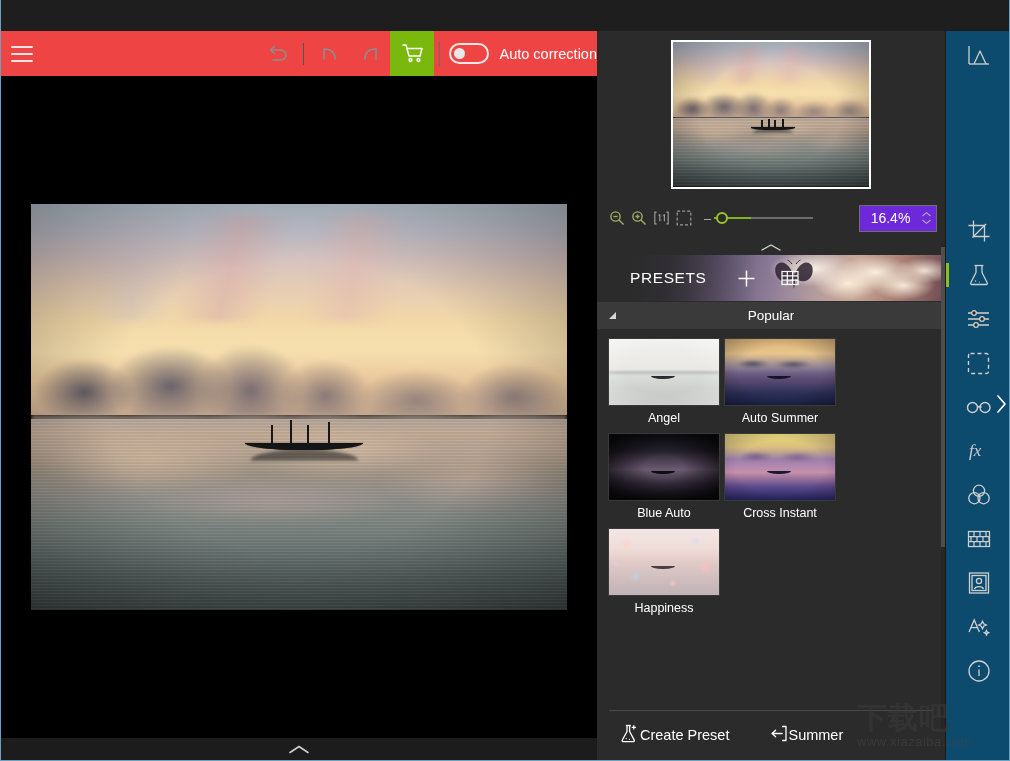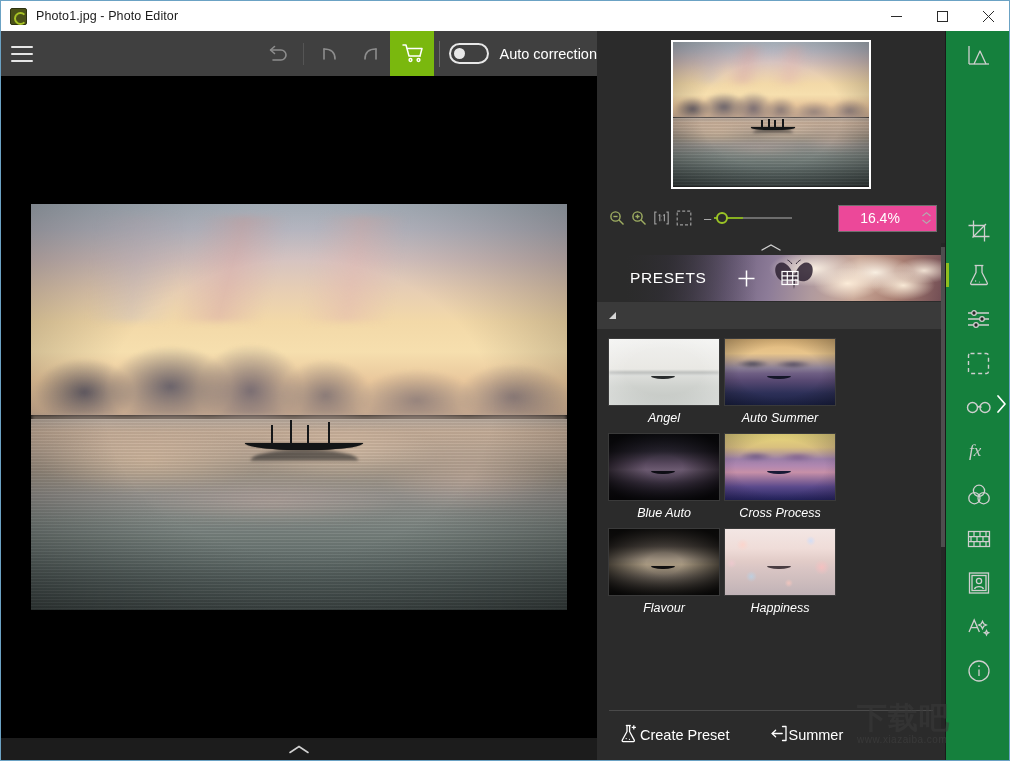--- a/index.html
+++ b/index.html
@@ -53,21 +53,21 @@
     width: 46px; height: 31px;
     display: flex; align-items: center; justify-content: center;
     color: #2b2b2b;
   }
   .win-btn svg { display: block; }
 
   
   .toolbar {
     position: absolute; top: 31px; left: 0;
     width: 596px; height: 45px;
-    background: #404040;
+    background: #ef4444;
     display: flex; align-items: center;
   }
   .hamburger {
     width: 22px; height: 16px; margin-left: 10px;
     display: flex; flex-direction: column; justify-content: space-between;
   }
   .hamburger i { display: block; height: 2px; background: #e6e6e6; border-radius: 1px; }
   .tb-spacer { flex: 1; }
   .tb-icon {
     width: 40px; height: 45px;
@@ -235,21 +235,21 @@
   }
   .slider-fill {
     position: absolute; left: 0; top: 7px; height: 2px; width: 37%; background: #87b020;
   }
   .slider-knob {
     position: absolute; left: 2px; top: 2px;
     width: 12px; height: 12px; border-radius: 50%;
     background: #2b2b2b; border: 2px solid #9bc426;
   }
   .zoom-box {
-    width: 99px; height: 27px; border: 1px solid #6e6e6e; background: #ec4899;
+    width: 78px; height: 27px; border: 1px solid #6e6e6e; background: #6d28d9;
     display: flex; align-items: center; padding: 0 4px 0 0; margin-left: 36px;
   }
   .zoom-val {
     flex: 1; text-align: center; color: #ffffff; font-size: 14px;
   }
   .spin { display: flex; flex-direction: column; color: #b0b0b0; line-height: 7px; }
   .chev-row {
     height: 16px; display: flex; align-items: center; justify-content: center;
     color: #cfcfcf;
   }
@@ -293,21 +293,21 @@
   }
   .popular-title {
     flex: 1; text-align: center; color: #ffffff; font-size: 13.5px;
   }
 
   .grid-wrap {
     height: 382px; overflow: hidden; position: relative;
     background: #2b2b2b;
   }
   .grid {
-    display: flex; flex-wrap: wrap; padding: 9px 0 0 9px; font-style: italic;
+    display: flex; flex-wrap: wrap; padding: 9px 0 0 9px;
   }
   .cell { width: 112px; margin: 0 2px 8px 2px; }
   .thumb {
     width: 100%; height: 68px; position: relative; overflow: hidden;
     border: 1px solid #3a3a3a;
   }
   .cell-label {
     text-align: center; color: #ffffff; font-size: 12.5px;
     margin-top: 5px; white-space: nowrap;
   }
@@ -330,21 +330,21 @@
   }
   .pscroll i {
     position: absolute; left: 0; top: 4px; width: 4px; height: 300px;
     background: #4e4e4e;
   }
 
   
   .rail {
     position: absolute; top: 31px; left: 944px;
     width: 65px; height: 730px;
-    background: #15803d;
+    background: #0c4a6e;
     border-left: 1px solid #1a1a1a;
   }
   .rail-item {
     position: absolute; left: 0; width: 65px; height: 44px;
     display: flex; align-items: center; justify-content: center;
     color: #cfcfcf;
   }
   .rail-item.active::before {
     content: ""; position: absolute; left: 0; top: 10px;
     width: 3px; height: 24px; background: #8fbf1f;
@@ -357,49 +357,28 @@
     position: absolute; right: 4px; bottom: 2px;
     width: 148px; height: 58px; pointer-events: none;
     opacity: .55;
   }
   .wm-cn {
     font-family: "DejaVu Sans", sans-serif;
     font-size: 30px; font-weight: bold; color: #3a3a3a;
     letter-spacing: 1px; line-height: 36px;
   }
   .wm-url {
-    font-size: 10px; color: #444444; letter-spacing: .5px; margin-top: -2px;
+    font-size: 13px; color: #444444; letter-spacing: .5px; margin-top: -2px;
   }
 </style>
 </head>
 <body>
 
 <div class="app">
 
-  <div class="titlebar">
-    <span class="app-icon"></span>
-    <span class="title-text">Photo1.jpg - Photo Editor</span>
-    <div class="win-controls">
-      <div class="win-btn">
-        <svg width="11" height="11" viewBox="0 0 11 11">
-            <path d="M0 5.5h11" stroke="currentColor" stroke-width="1"></path>
-          </svg>
-      </div>
-      <div class="win-btn">
-        <svg width="11" height="11" viewBox="0 0 11 11">
-            <rect x="0.5" y="0.5" width="10" height="10" fill="none" stroke="currentColor" stroke-width="1"></rect>
-          </svg>
-      </div>
-      <div class="win-btn">
-        <svg width="11" height="11" viewBox="0 0 11 11">
-            <path d="M0 0l11 11M11 0L0 11" stroke="currentColor" stroke-width="1"></path>
-          </svg>
-      </div>
-    </div>
-  </div>
 
   <div class="toolbar">
     <div class="hamburger">
       <i></i>
         <i></i>
         <i></i>
     </div>
     <div class="tb-spacer"></div>
 
     <div class="tb-icon">
@@ -554,20 +533,21 @@
       <span class="banner-icon" style="margin-left:9px">
         <svg width="18" height="18" viewBox="0 0 18 18" fill="none" stroke="currentColor" stroke-width="1.2">
           <rect x="1" y="2.5" width="16" height="13"></rect>
           <path d="M6.3 2.5v13M11.7 2.5v13M1 6.8h16M1 11.2h16"></path>
         </svg>
       </span>
     </div>
 
     <div class="popular-bar">
       <span class="popular-tri"></span>
+      <span class="popular-title">Popular</span>
     </div>
 
     <div class="grid-wrap">
       <div class="grid">
 
         <div class="cell">
           <div class="thumb" style="background:linear-gradient(to bottom,#f0f0ee 0%,#e9e8e4 46%,#dfe0dd 52%,#cfd2ce 72%,#c2c6c2 100%)">
             <div style="position:absolute;left:0;top:48%;width:100%;height:5%;background:rgba(120,125,125,.35);filter:blur(1px)"></div>
             <div style="position:absolute;left:38%;top:56%;width:22%;height:5%;background:#2a2d2e;border-radius:0 0 50% 50%/0 0 100% 100%"></div>
             <div style="position:absolute;inset:0;background:radial-gradient(ellipse 70% 70% at 50% 50%,transparent 50%,rgba(255,255,255,.35) 100%)"></div>
@@ -591,30 +571,23 @@
           </div>
           <div class="cell-label">Blue Auto</div>
         </div>
 
         <div class="cell">
           <div class="thumb" style="background:linear-gradient(to bottom,#e8d87a 0%,#d9c07e 20%,#9c7fa8 38%,#b087b0 48%,#c790a8 58%,#5b4a8c 80%,#23235c 100%)">
             <div style="position:absolute;left:0;top:26%;width:100%;height:16%;background:radial-gradient(ellipse 22% 60% at 28% 50%,rgba(100,80,130,.85),transparent 70%),radial-gradient(ellipse 24% 60% at 66% 55%,rgba(120,90,140,.85),transparent 70%);filter:blur(1.5px)"></div>
             <div style="position:absolute;left:38%;top:56%;width:22%;height:5%;background:#181a35;border-radius:0 0 50% 50%/0 0 100% 100%"></div>
             <div style="position:absolute;inset:0;background:radial-gradient(ellipse 78% 78% at 50% 50%,transparent 52%,rgba(20,10,40,.35) 100%)"></div>
           </div>
-          <div class="cell-label">Cross Process</div>
+          <div class="cell-label">Cross Instant</div>
         </div>
 
-        <div class="cell">
-          <div class="thumb" style="background:linear-gradient(to bottom,#2a2724 0%,#4d4640 26%,#9a8d7c 46%,#a79880 54%,#6d645a 72%,#1e1c1a 100%)">
-            <div style="position:absolute;left:38%;top:56%;width:22%;height:5%;background:#111010;border-radius:0 0 50% 50%/0 0 100% 100%"></div>
-            <div style="position:absolute;inset:0;background:radial-gradient(ellipse 62% 62% at 50% 52%,transparent 26%,rgba(0,0,0,.8) 100%)"></div>
-          </div>
-          <div class="cell-label">Flavour</div>
-        </div>
 
         <div class="cell">
           <div class="thumb" style="background:linear-gradient(to bottom,#f3e6e4 0%,#efdcd8 30%,#e2ccc8 48%,#d9c5c4 60%,#cdbcbd 80%,#c0b2b6 100%)">
             <div style="position:absolute;inset:0;background:radial-gradient(circle 9px at 16% 24%,rgba(255,210,200,.75),transparent 70%),radial-gradient(circle 7px at 78% 18%,rgba(200,220,255,.7),transparent 70%),radial-gradient(circle 11px at 88% 58%,rgba(255,190,190,.7),transparent 70%),radial-gradient(circle 8px at 24% 72%,rgba(180,215,240,.65),transparent 70%),radial-gradient(circle 6px at 58% 82%,rgba(255,200,190,.7),transparent 70%),radial-gradient(circle 7px at 6% 52%,rgba(245,200,210,.6),transparent 70%)"></div>
             <div style="position:absolute;left:38%;top:56%;width:22%;height:5%;background:#4a3d42;border-radius:0 0 50% 50%/0 0 100% 100%"></div>
           </div>
           <div class="cell-label">Happiness</div>
         </div>
 
 

